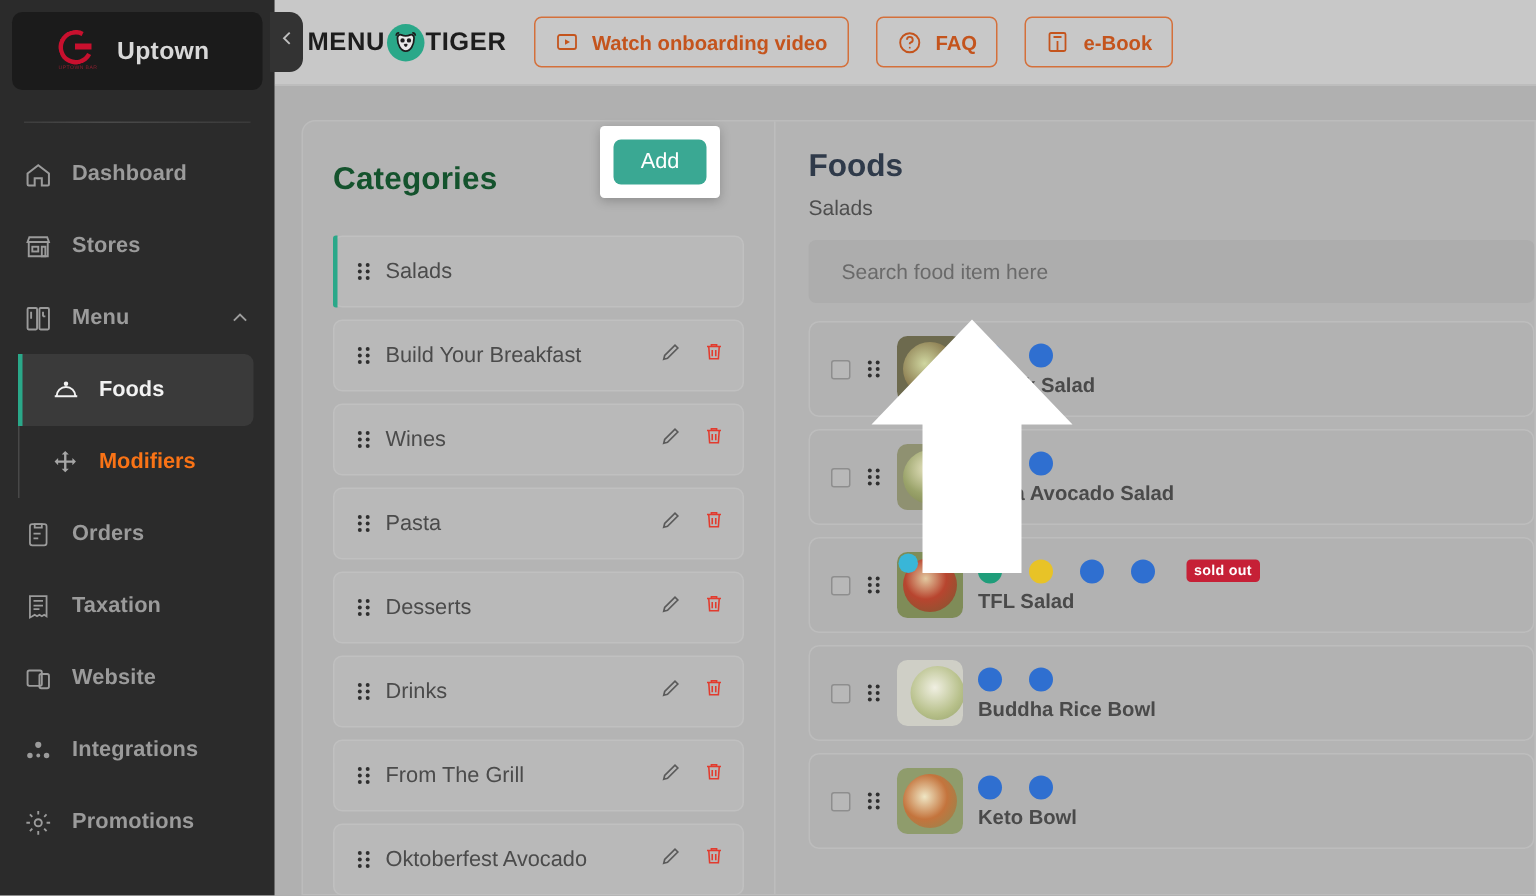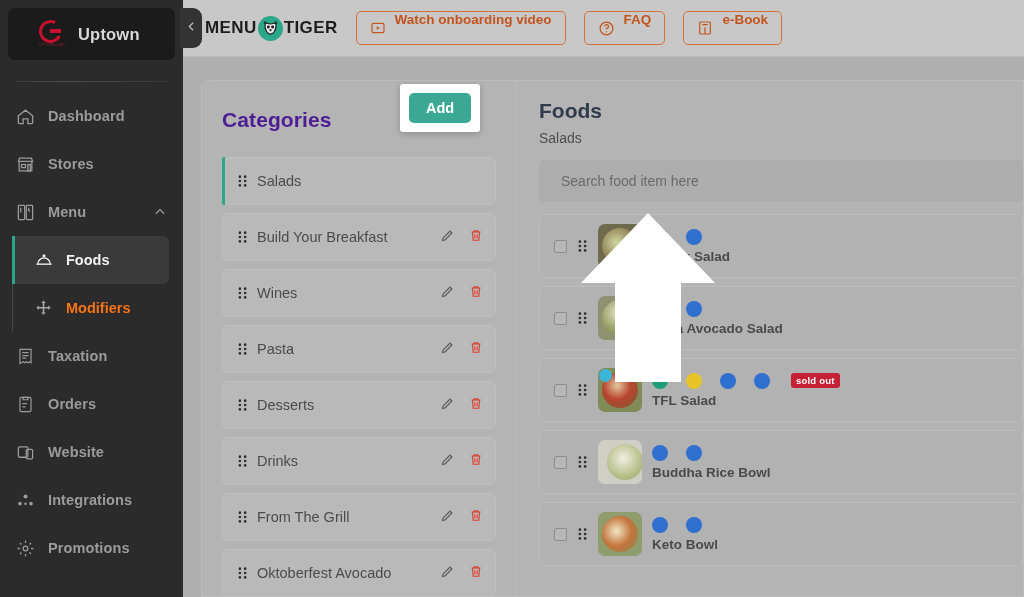--- a/index.html
+++ b/index.html
@@ -128,44 +128,44 @@
     display: flex; align-items: center; justify-content: center;
     margin: 0 1px;
   }
   .topbtn {
     height: 34px;
     border: 1.4px solid #d4703b;
     border-radius: 5px;
     color: #c4541d;
     font-size: 13.5px;
     font-weight: bold;
-    display: flex; 
+    display: flex; align-items: center;
     gap: 9px;
     padding: 0 13px;
     background: transparent;
   }
   .topbtn .bico { display: flex; align-items: center; }
 
   #content { position: relative; width: 100%; height: 540px; padding: 23px 0 0 18px; }
   #panel {
     position: relative;
     width: 100%; height: 100%;
     background: #b4b4b4;
     border: 1px solid #bcbcbc;
     border-radius: 9px 0 0 0;
     display: flex;
   }
 
   
   #cats { width: 314px; flex: 0 0 auto; padding: 18px 20px 0 20px; position: relative; }
   #cats-head { display: flex; align-items: center; justify-content: space-between; height: 42px; }
-  #cats-title { font-size: 21px; font-weight: bold; color: #4c1d95; letter-spacing: .1px; }
+  #cats-title { font-size: 21px; font-weight: bold; color: #14532d; letter-spacing: .1px; }
   #add-btn {
     background: #3aa893; color: #ffffff;
-    font-size: 14.5px; font-weight: bold;
+    font-size: 14.5px; font-weight: normal;
     border: none; border-radius: 5px;
     width: 62px; height: 30px;
     cursor: pointer;
   }
   #add-spotlight {
     position: absolute; left: 217px; top: 27px;
     width: 80px; height: 48px;
     background: #ffffff;
     border-radius: 3px;
     box-shadow: 0 2px 7px rgba(0,0,0,.22);
@@ -339,36 +339,36 @@
               <path d="M12 2l3 3h-2v5h5V8l3 3-3 3v-2h-5v5h2l-3 3-3-3h2v-5H6v2l-3-3 3-3v2h5V5H9z"></path>
             </svg>
           </span>
           <span class="lbl">Modifiers</span>
         </div>
       </div>
 
       <div class="nav-item">
         <span class="ico">
           <svg width="19" height="19" viewBox="0 0 24 24" fill="none" stroke="#9b9b9b" stroke-width="1.5">
-            <path d="M5 3h14v17l-2-1.3-2 1.3-2-1.3-2 1.3-2-1.3L7 20 5 21z"></path>
-              <path d="M8 7h8M8 11h8M8 14h5"></path>
-          </svg>
-        </span>
-        <span class="lbl">Taxation</span>
+            <rect x="5" y="3" width="14" height="18" rx="2"></rect>
+              <path d="M9 3h6v3H9z"></path>
+              <path d="M8 11h6M8 15h4"></path>
+          </svg>
+        </span>
+        <span class="lbl">Orders</span>
       </div>
 
       <div class="nav-item">
         <span class="ico">
           <svg width="19" height="19" viewBox="0 0 24 24" fill="none" stroke="#9b9b9b" stroke-width="1.5">
-            <rect x="5" y="3" width="14" height="18" rx="2"></rect>
-              <path d="M9 3h6v3H9z"></path>
-              <path d="M8 11h6M8 15h4"></path>
-          </svg>
-        </span>
-        <span class="lbl">Orders</span>
+            <path d="M5 3h14v17l-2-1.3-2 1.3-2-1.3-2 1.3-2-1.3L7 20 5 21z"></path>
+              <path d="M8 7h8M8 11h8M8 14h5"></path>
+          </svg>
+        </span>
+        <span class="lbl">Taxation</span>
       </div>
 
 
       <div class="nav-item">
         <span class="ico">
           <svg width="19" height="19" viewBox="0 0 24 24" fill="none" stroke="#9b9b9b" stroke-width="1.6">
             <rect x="3" y="5" width="12" height="13" rx="1.5"></rect>
               <rect x="13" y="8" width="8" height="12" rx="1.5"></rect>
           </svg>
         </span>

